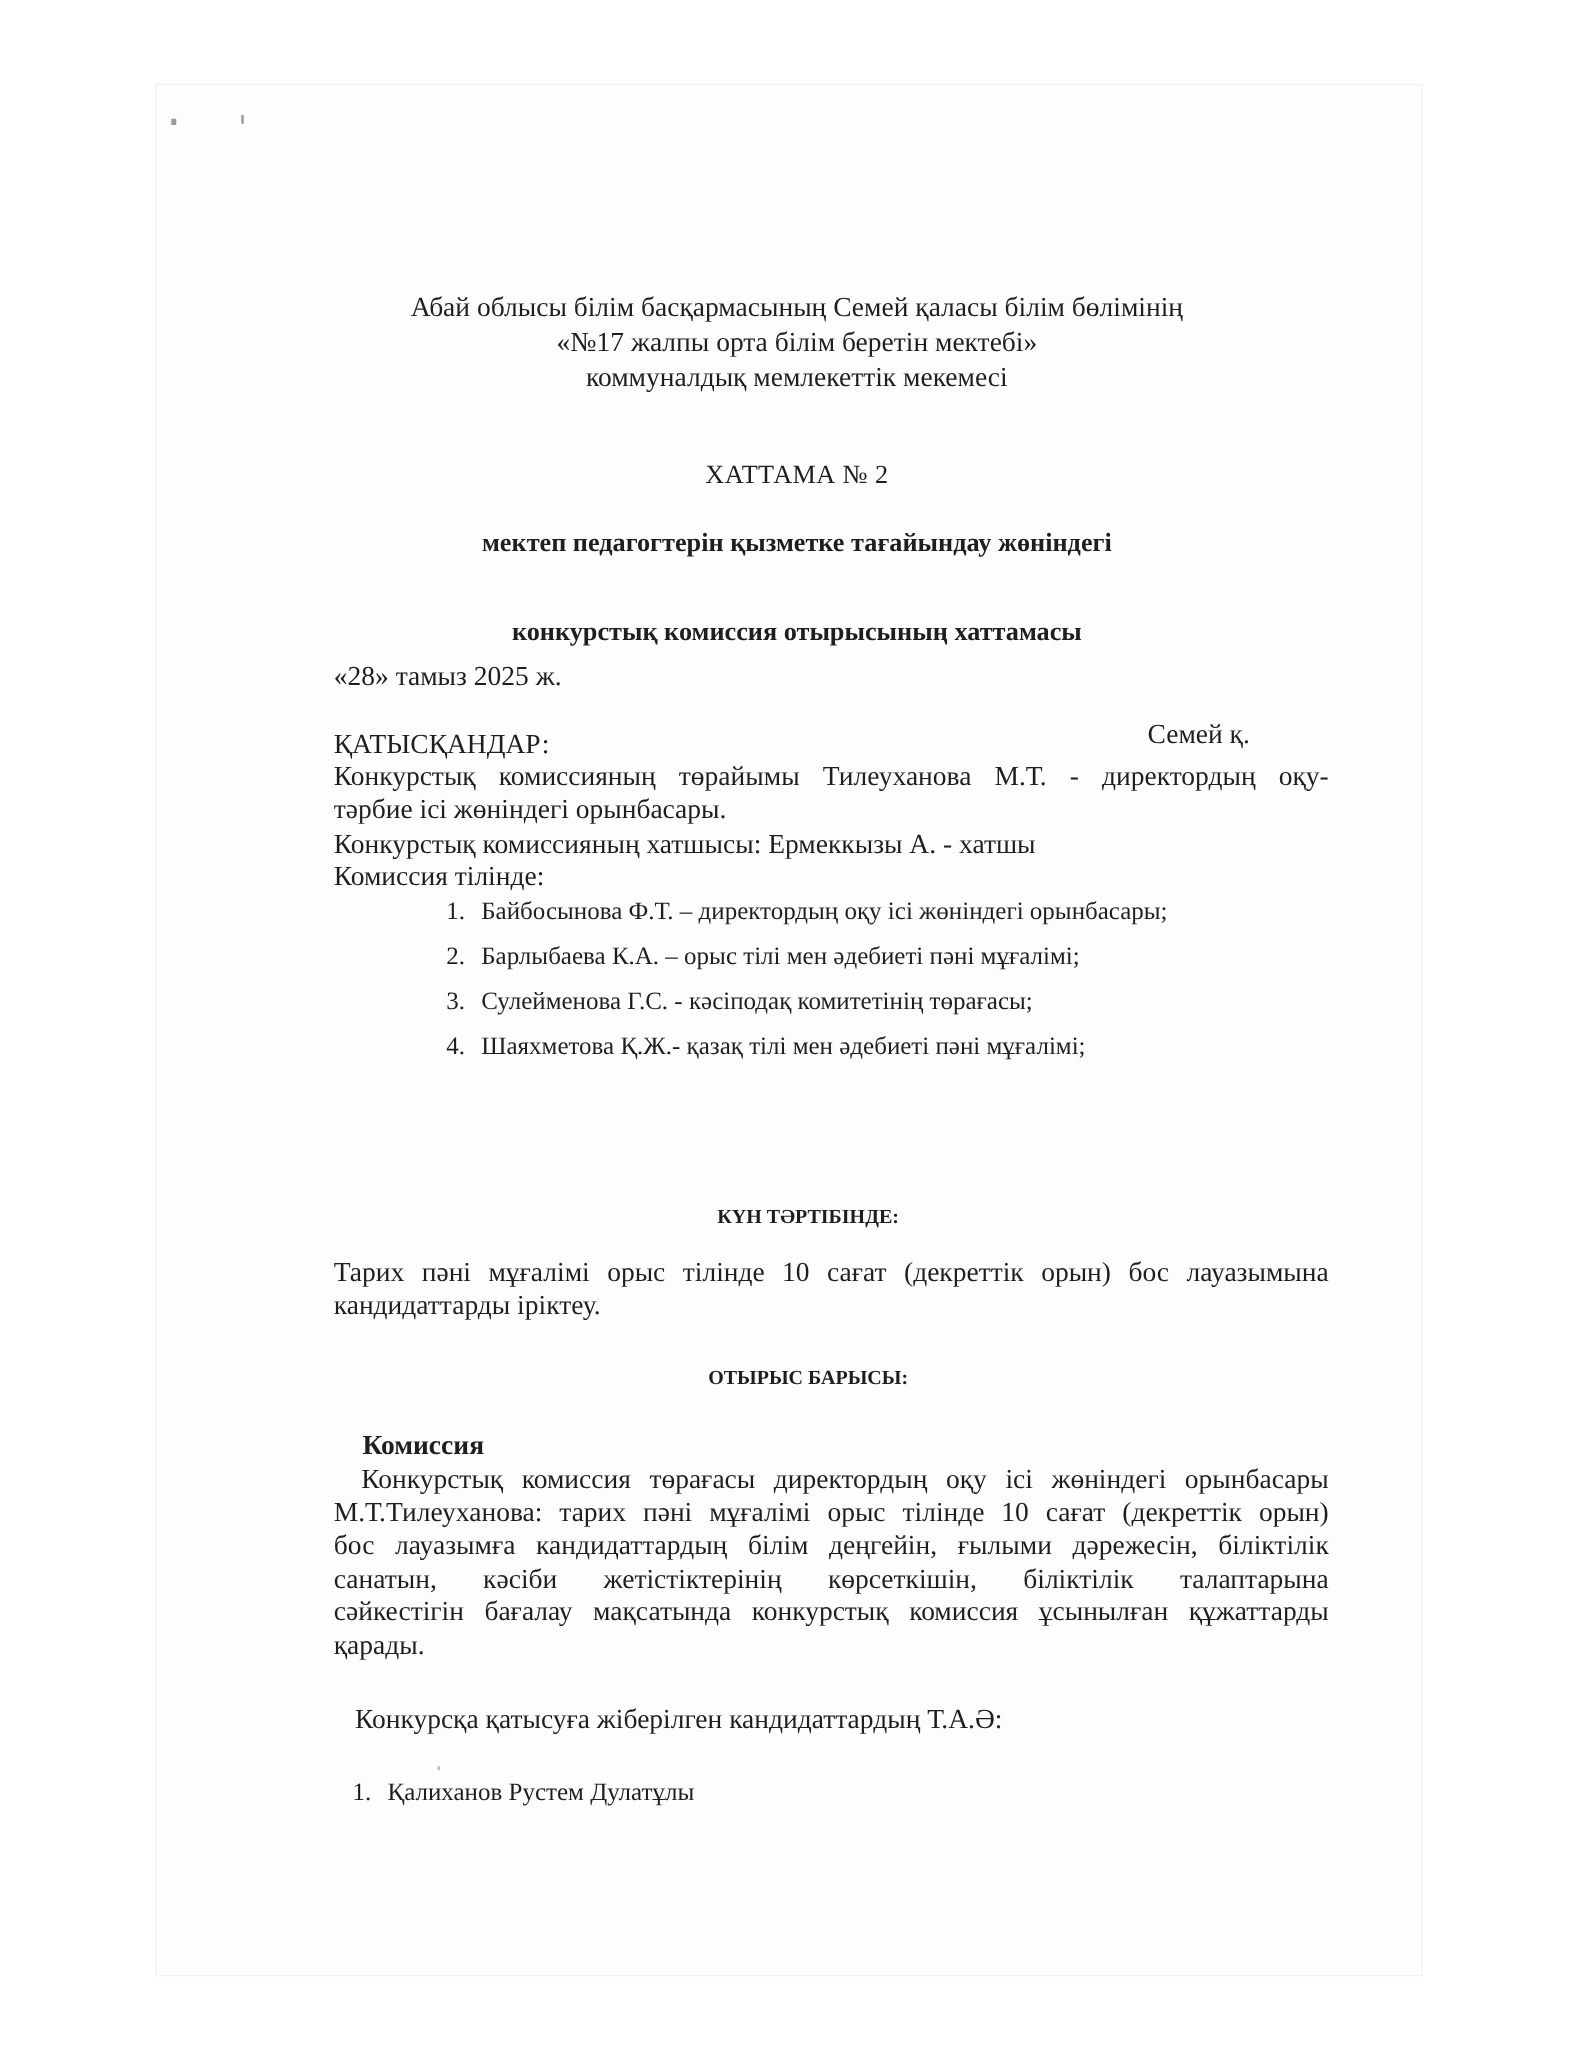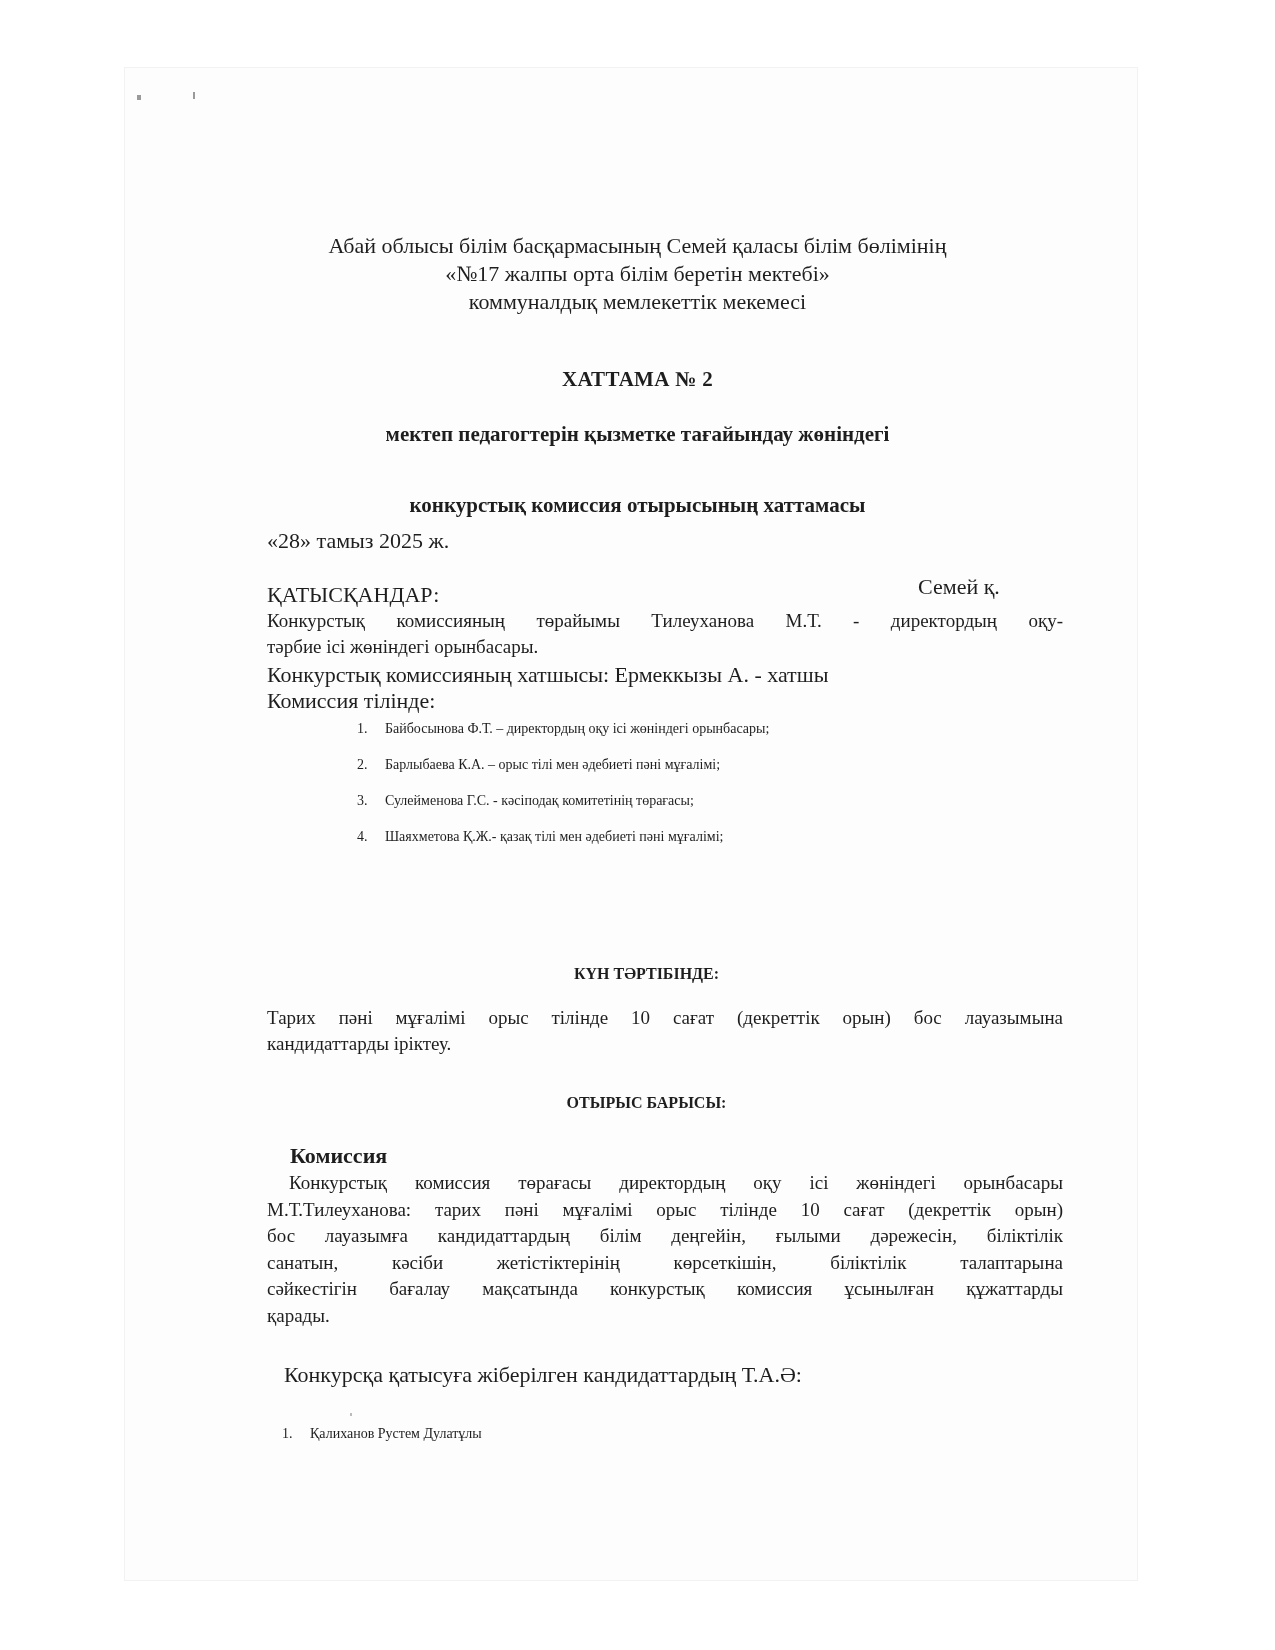--- a/index.html
+++ b/index.html
@@ -21,36 +21,36 @@
     }
     .speck { position: absolute; background: #9a9a9a; }
     .speck.s1 { left: 137px; top: 95px; width: 4px; height: 5px; }
     .speck.s2 { left: 193px; top: 92px; width: 2px; height: 7px; }
     .speck.s3 { left: 350px; top: 1413px; width: 2px; height: 3px; background:#bbb; }
 
     .t { position: absolute; white-space: nowrap; font-size: 22px; line-height: 26px; }
     .center { left: 0; width: 1275px; text-align: center; }
     .bold { font-weight: bold; }
     .hdr { font-size: 22px; }
-    .title { font-size: 21px; font-weight: bold; letter-spacing: 0.3px; }
+    .title { font-size: 21px; font-weight: normal; letter-spacing: 0.3px; }
     .subtitle { font-size: 21px; font-weight: bold; text-align: center; }
     .section { font-size: 16px; font-weight: bold; }
 
     .justify {
       position: absolute;
       left: 267px; width: 796px;
-      font-size: 19px; line-height: 26px;
+      font-size: 22px; line-height: 26px;
       text-align: justify;
       text-align-last: left;
     }
     .jl { display: block; text-align: justify; text-align-last: justify; white-space: normal; }
     .jl.last { text-align-last: left; }
 
     .list { position: absolute; left: 357px; margin: 0; padding: 0; list-style: none; }
-    .list li { font-size: 14px; line-height: 26px; margin-bottom: 10px; white-space: nowrap; }
+    .list li { font-size: 20px; line-height: 26px; margin-bottom: 10px; white-space: nowrap; }
     .num { display: inline-block; width: 28px; }
   </style>
 </head>
 <body>
 
 <div class="scan"></div>
 <div class="speck s1"></div>
 <div class="speck s2"></div>
 <div class="speck s3"></div>
 

